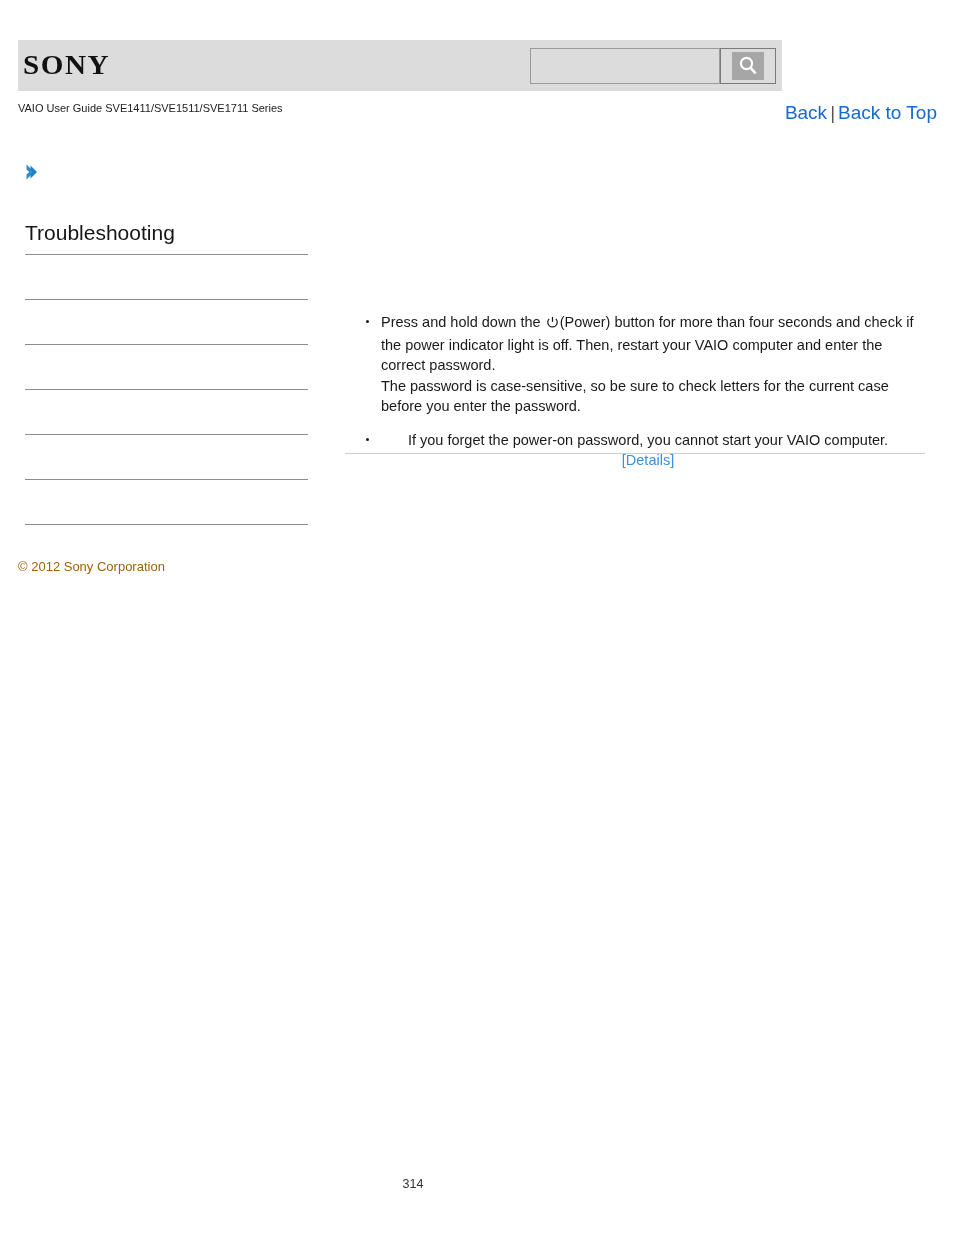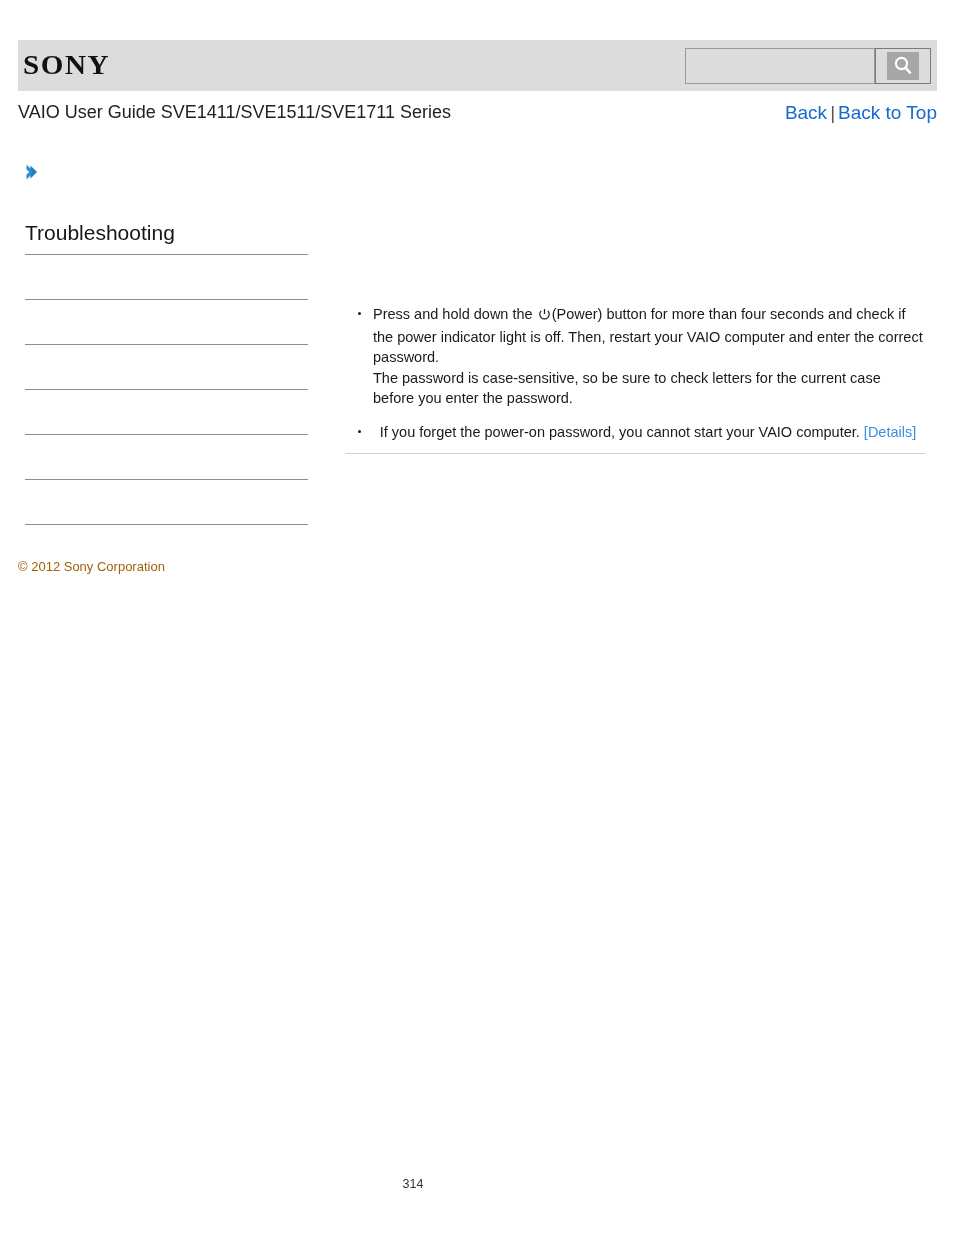--- a/index.html
+++ b/index.html
@@ -15,21 +15,21 @@
     font-family: "Liberation Sans", sans-serif;
     color: #1a1a1a;
     overflow: hidden;
   }
 
   
   .header-band {
     position: absolute;
     left: 18px;
     top: 40px;
-    width: 919px;
+    width: 764px;
     height: 51px;
     background: #dcdcdc;
     box-sizing: border-box;
   }
   .sony-logo {
     position: absolute;
     left: 5px;
     top: 6px;
     font-family: "Liberation Serif", serif;
     font-weight: bold;
@@ -82,21 +82,21 @@
     display: flex;
     align-items: center;
     justify-content: center;
   }
 
   
   .doc-title {
     position: absolute;
     left: 18px;
     top: 102px;
-    font-size: 18px;
+    font-size: 11px;
     color: #222222;
     white-space: nowrap;
   }
   .nav-links {
     position: absolute;
     right: 17px;
     top: 102px;
     font-size: 19px;
     white-space: nowrap;
   }
@@ -164,21 +164,21 @@
 
   
   .content {
     position: absolute;
     left: 345px;
     top: 300px;
     width: 582px;
   }
   .bullet-list {
     list-style: none;
-    margin: 4px;
+    margin: 12px;
     padding: 0;
   }
   .bullet-item {
     position: relative;
     padding-left: 24px;
     font-size: 14.5px;
     line-height: 20.5px;
     color: #1a1a1a;
     margin-bottom: 13px;
   }

